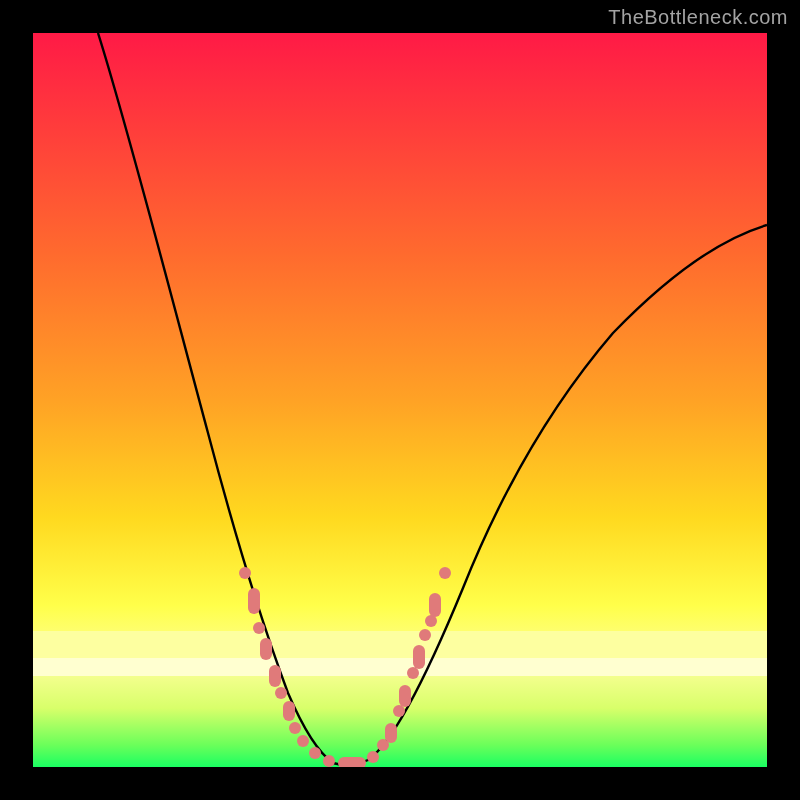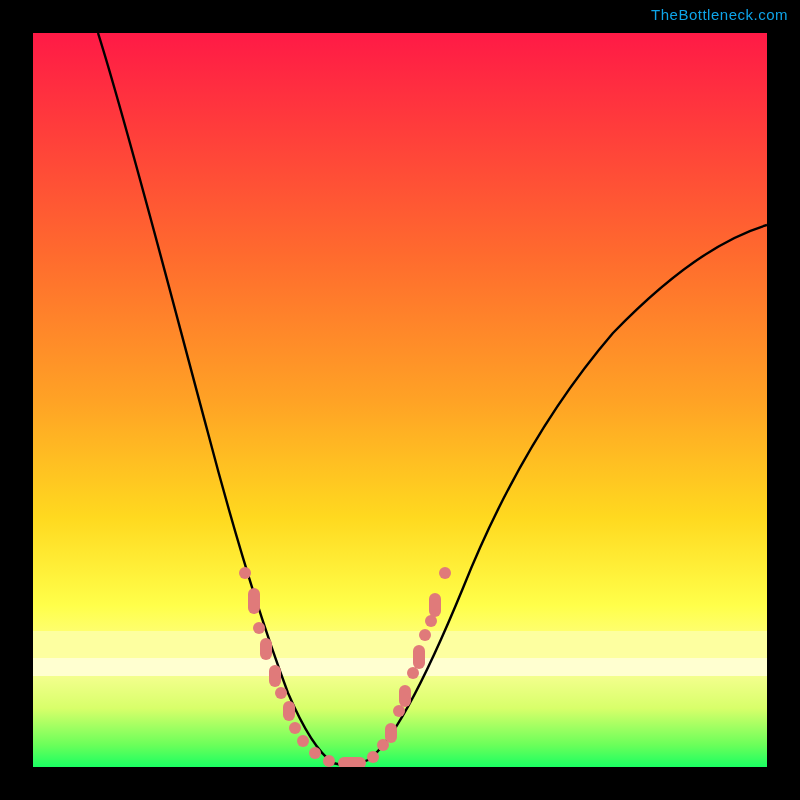--- a/index.html
+++ b/index.html
@@ -42,23 +42,23 @@
     left: 33px;
     top: 33px;
     width: 734px;
     height: 734px;
     pointer-events: none;
   }
   .watermark {
     position: absolute;
     top: 6px;
     right: 12px;
-    color: #0ea5e9;
+    color: #a3a3a3;
     font-family: Arial, Helvetica, sans-serif;
-    font-size: 15px;
+    font-size: 20px;
     font-weight: 500;
     letter-spacing: 0.5px;
     white-space: nowrap;
   }
 </style>
 </head>
 <body>
 <div class="wrap">
 
   <div class="plot"></div>

